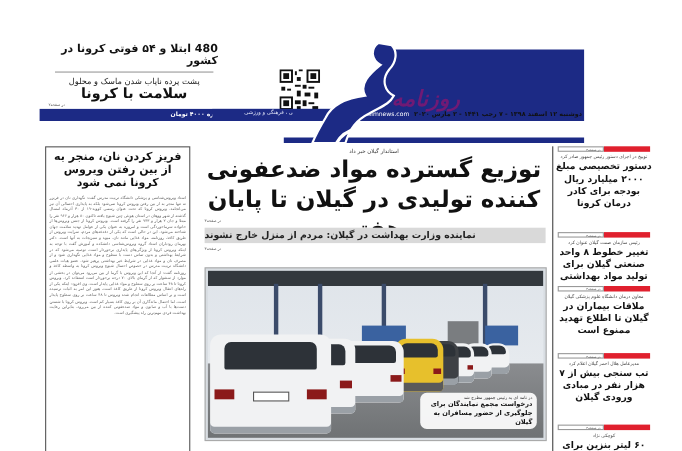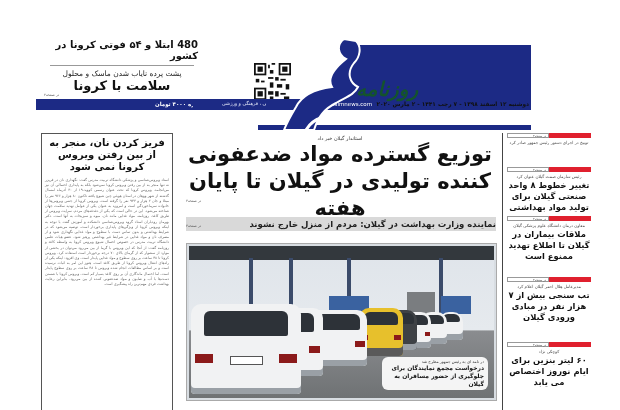--- a/index.html
+++ b/index.html
@@ -4,21 +4,21 @@
 <style>
   * { box-sizing: border-box; margin: 0; padding: 0; }
   html, body { width: 620px; height: 410px; background: #ffffff; overflow: hidden; }
   body { font-family: "DejaVu Sans", sans-serif; position: relative; }
 
   .page { position: absolute; left: 36px; top: 37px; width: 559px; height: 375px; background: #fff; }
 
   
   .mast-blue { position: absolute; left: 309px; top: 8px; width: 186px; height: 65px; background: #1c2a85; }
   .mast-blue-bottom { position: absolute; left: 222px; top: 88px; width: 273px; height: 5px; background: #1c2a85; }
-  .logo-word { position: absolute; left: 320px; top: 40px; color: #14532d; font-family: "DejaVu Serif", serif; font-size: 20px; font-style: italic; font-weight: bold; direction: rtl; }
+  .logo-word { position: absolute; left: 320px; top: 40px; color: #701a75; font-family: "DejaVu Serif", serif; font-size: 20px; font-style: italic; font-weight: bold; direction: rtl; }
   .logo-swoosh { position: absolute; left: 230px; top: 0px; width: 110px; height: 93px; }
   .qr { position: absolute; left: 218px; top: 26px; width: 37px; height: 37px; }
   .left-strip { position: absolute; left: 0; top: 62px; width: 222px; height: 11px; background: #1c2a85; }
   .left-strip span { position: absolute; font-size: 5.5px; color: #fff; direction: rtl; top: 2px; font-weight: bold; }
   .issue-no { right: 8px; text-align: right; }
   .url { position: absolute; left: 277px; top: 64px; font-size: 5.5px; color: #fff; font-family: "DejaVu Sans", sans-serif; }
   .date-text { position: absolute; right: 66px; top: 64px; font-size: 5.8px; color: #111; direction: rtl; font-weight: bold; width: 160px; text-align: right; }
   .cat-strip { position: absolute; left: 157px; top: 62px; width: 110px; height: 11px; background: #1c2a85; }
   .cat-strip span { position: absolute; right: 4px; top: 2px; font-size: 4.8px; color: #dfe3f6; direction: rtl; white-space: nowrap; }
 
@@ -31,21 +31,21 @@
 
   
   .left-col { position: absolute; left: 5px; top: 96px; width: 132px; height: 279px; border: 1px solid #555; padding: 3px; direction: rtl; }
   .left-col h2 { font-size: 10px; font-weight: bold; color: #111; text-align: center; line-height: 12px; }
   .body-text { margin-top: 5px; font-size: 3.6px; line-height: 5.2px; color: #666; text-align: justify; }
 
   
   .kicker { position: absolute; left: 144px; top: 98px; width: 320px; text-align: center; font-size: 5px; color: #333; direction: rtl; }
   .headline { position: absolute; left: 144px; top: 104px; width: 320px; text-align: center; direction: rtl; font-size: 21px; line-height: 27px; font-weight: bold; color: #111; letter-spacing: -0.5px; }
   .ref-small { position: absolute; font-size: 3.5px; color: #555; }
-  .subhead { position: absolute; left: 150px; top: 170px; width: 310px; height: 14px; background: #d9d9d9; text-align: right; direction: rtl; font-size: 8.5px; font-weight: bold; color: #222; line-height: 14px; margin-top: 10px; }
+  .subhead { position: absolute; left: 150px; top: 170px; width: 310px; height: 14px; background: #d9d9d9; text-align: left; direction: rtl; font-size: 8.5px; font-weight: bold; color: #222; line-height: 14px; }
 
   .photo { position: absolute; left: 150px; top: 206px; width: 311px; height: 158px; border: 1px solid #aaa; overflow: hidden; background: #d8dde2; }
   .photo-inner { position: absolute; inset: 2px; overflow: hidden; background: linear-gradient(#dfe4ea 0%, #e6eaee 55%, #8a8c8f 56%, #6f7274 100%); }
   .canopy { position: absolute; left: 0; top: 0; width: 100%; height: 14px; background: #33383d; }
   .pillar { position: absolute; top: 12px; width: 4px; height: 55px; background: #3b4b6a; }
   .car { position: absolute; border-radius: 10px 10px 4px 4px; background: #f1f2f3; box-shadow: inset 0 -6px 0 #9aa0a6; }
   .car .win { position: absolute; left: 12%; top: 8%; width: 76%; height: 28%; background: #2d3238; border-radius: 6px 6px 2px 2px; }
   .car .plate { position: absolute; left: 35%; top: 58%; width: 30%; height: 10%; background: #fff; border: 1px solid #555; }
   .car .light-l, .car .light-r { position: absolute; top: 56%; width: 16%; height: 10%; background: #8b1a1a; }
   .car .light-l { left: 4%; } .car .light-r { right: 4%; }
@@ -189,20 +189,21 @@
     </div>
   </div>
 
   <div class="right-col">
     <div class="r-item">
       <div class="r-bar">
           <div class="red"></div>
           <div class="white">در صفحه۳</div>
         </div>
       <div class="r-kicker">توبیخ در اجرای دستور رئیس جمهور صادر کرد</div>
+      <div class="r-title">دستور تخصیصی مبلغ ۲۰۰۰ میلیارد ریال بودجه برای کادر درمان کرونا</div>
     </div>
     <div class="r-item" style="margin-top:21px">
       <div class="r-bar">
           <div class="red"></div>
           <div class="white">در صفحه۳</div>
         </div>
       <div class="r-kicker">رئیس سازمان صمت گیلان عنوان کرد</div>
       <div class="r-title">تغییر خطوط ۸ واحد صنعتی گیلان برای تولید مواد بهداشتی</div>
     </div>
     <div class="r-item" style="margin-top:3px">

